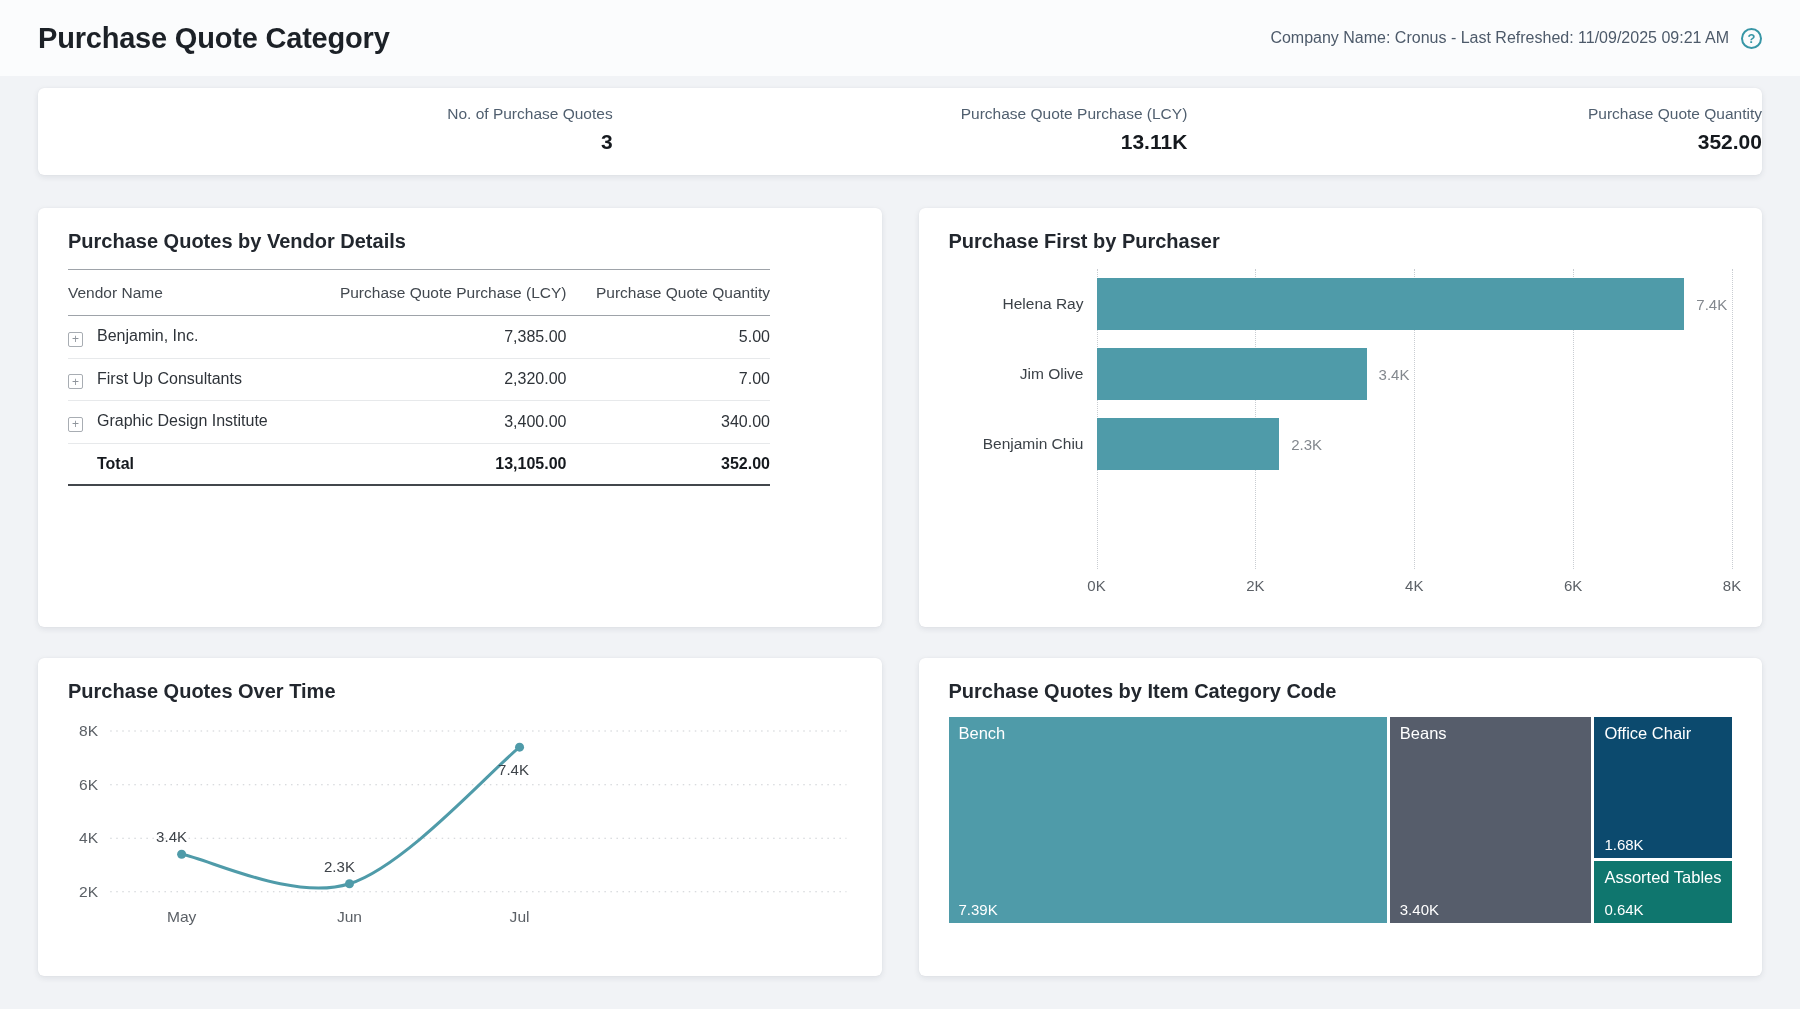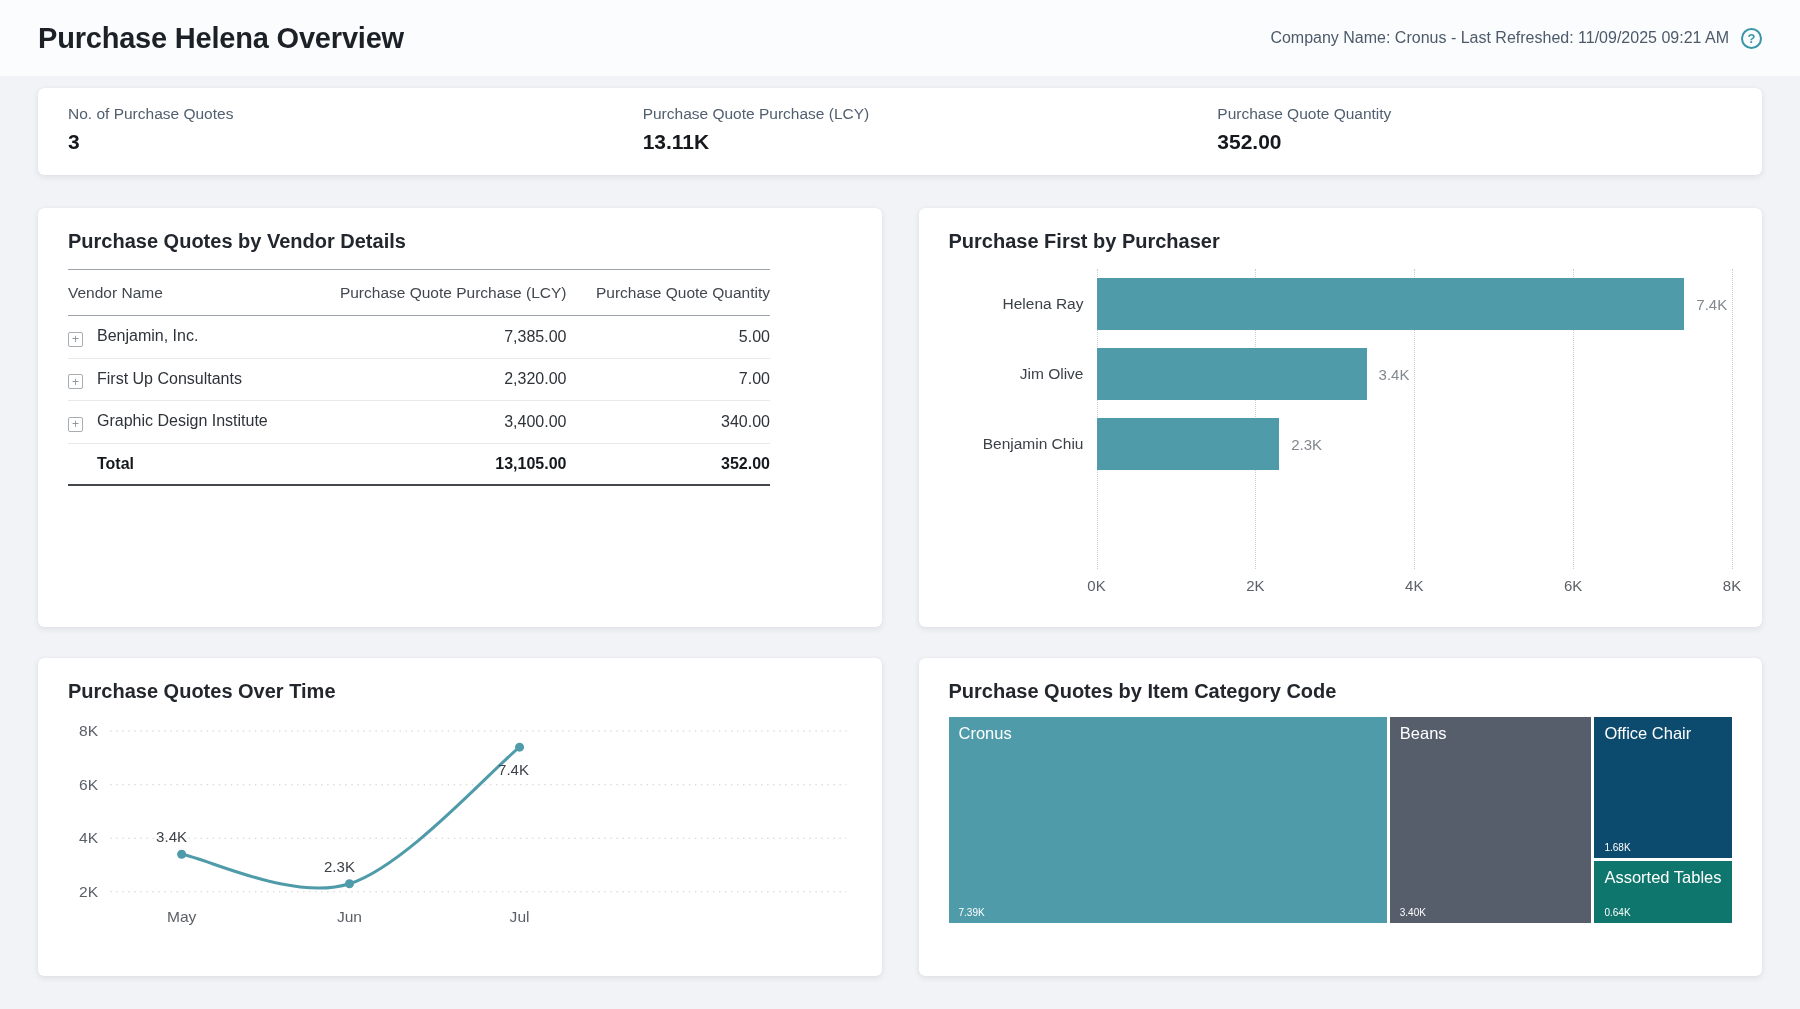--- a/index.html
+++ b/index.html
@@ -28,21 +28,21 @@
   
   main { padding:12px 38px 0; }
   .card {
     background:#ffffff; border-radius:6px;
     box-shadow:0 2px 6px rgba(25,35,55,.09), 0 0 1px rgba(25,35,55,.10);
   }
   .kpi-card {
     height:87px; display:flex; align-items:center;
     margin-bottom:33px; padding:6px 0 10px;
   }
-  .kpi { width:33.333%; padding-left:30px; }
+  .kpi { width:33.333%; padding-left:30px;text-align:right; }
   .kpi-label { font-size:15.5px; color:#505f6f; margin-bottom:7px; }
   .kpi-value { font-size:21px; font-weight:bold; color:#15191e; }
   .grid {
     display:grid; grid-template-columns:1fr 1fr; grid-template-rows:419px 318px;
     gap:31px 37px;
   }
   .panel { padding:22px 30px; overflow:hidden; }
   .panel h2 { margin:0; font-size:20px; font-weight:600; color:#22272e; }
   
   table { border-collapse:collapse; width:100%; max-width:702px; margin-top:16px; }
@@ -71,27 +71,27 @@
   .bc-axis { position:relative; height:24px; margin-left:148px; margin-top:8px; }
   .bc-tick { position:absolute; transform:translateX(-50%); font-size:15px; color:#5c6167; }
   
   .lc { margin-top:10px; }
   .lc svg { display:block; width:100%; height:auto; }
   
   .tm { display:flex; gap:3px; height:206px; margin-top:14px; }
   .tm-col { display:flex; flex-direction:column; gap:3px; }
   .tm-tile { position:relative; padding:7px 10px; color:#fff; overflow:hidden; cursor:pointer; }
   .tm-label { font-size:16.5px; white-space:nowrap; }
-  .tm-val { position:absolute; left:10px; bottom:5px; font-size:10px; }
+  .tm-val { position:absolute; left:10px; bottom:5px; font-size:15px; }
 </style>
 </head>
 <body>
 
 <header>
-  <h1>Purchase Helena Overview</h1>
+  <h1>Purchase Quote Category</h1>
   <div class="hdr-right">
     <span class="hdr-meta">Company Name: Cronus - Last Refreshed: 11/09/2025 09:21 AM</span>
     <span class="help">?</span>
   </div>
 </header>
 
 <main>
 
   <section class="card kpi-card">
     <div class="kpi">
@@ -202,21 +202,21 @@
             <text x="443.54800000000006" y="62" text-anchor="middle" font-size="15" fill="#3e4349">7.4K</text>
           </svg>
         </div>
     </div>
 
     <div class="card panel">
       <h2>Purchase Quotes by Item Category Code</h2>
       <div class="tm" id="tm">
           <div class="tm-col" style="width: 56.3692%;">
             <div class="tm-tile" style="background: rgb(79, 155, 169); flex: 1 1 0%;">
-              <div class="tm-label">Cronus</div>
+              <div class="tm-label">Bench</div>
               <div class="tm-val">7.39K</div>
             </div>
           </div>
           <div class="tm-col" style="width: 25.9344%;">
             <div class="tm-tile" style="background: rgb(86, 93, 107); flex: 1 1 0%;">
               <div class="tm-label">Beans</div>
               <div class="tm-val">3.40K</div>
             </div>
           </div>
           <div class="tm-col" style="width: 17.6964%;">

